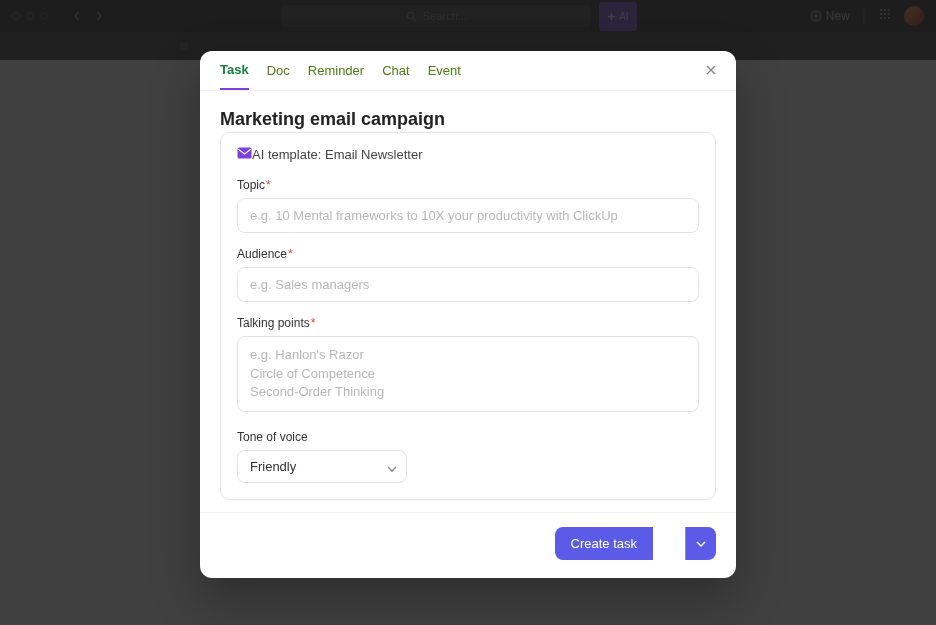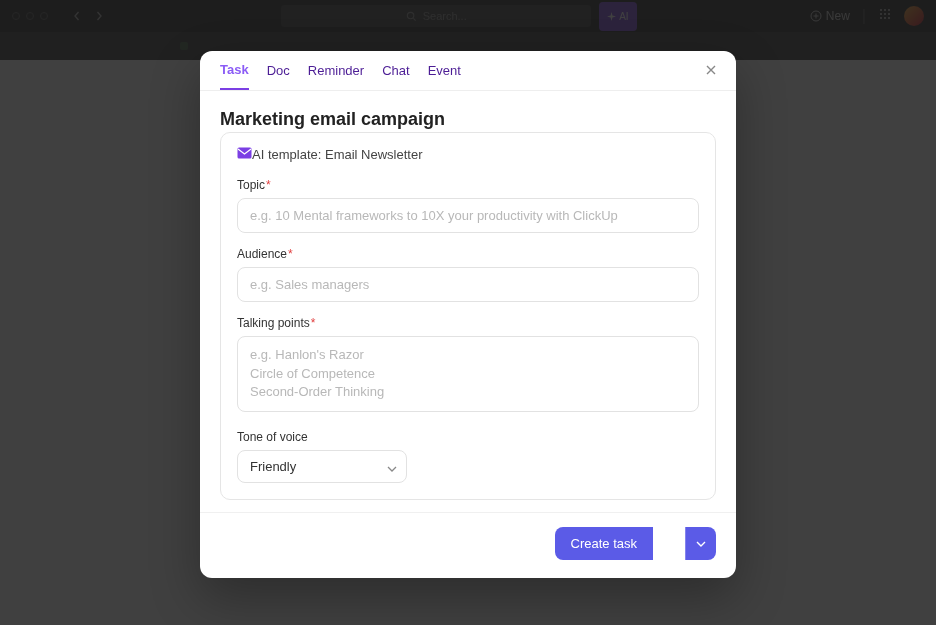--- a/index.html
+++ b/index.html
@@ -21,22 +21,22 @@
     
     .underbar { height: 28px; background: #2a2a2a; display: flex; align-items: center; padding: 0 180px; }
     .breadcrumb-faint { color: #444; font-size: 12px; display: flex; align-items: center; gap: 4px; }
     .breadcrumb-dot { width: 8px; height: 8px; background: #3a5a3a; border-radius: 2px; }
     
     .overlay { position: absolute; top: 0; left: 0; right: 0; bottom: 0; background: rgba(30,30,30,0.85); display: flex; align-items: center; justify-content: center; padding-top: 4px; }
     
     .modal { width: 536px; background: #fff; border-radius: 12px; box-shadow: 0 20px 50px rgba(0,0,0,0.3); overflow: hidden; }
     
     .modal-tabs { display: flex; align-items: center; padding: 0 20px; border-bottom: 1px solid #eee; height: 40px; position: relative; }
-    .tab { padding: 0 0; margin-right: 18px; font-size: 13px; color: #4c1d95; cursor: pointer; height: 100%; display: flex; align-items: center; }
-    .tab.active { color: #8b5cf6; font-weight: 600; border-bottom: 2px solid #7b3fe4; margin-bottom: -1px; }
+    .tab { padding: 0 0; margin-right: 18px; font-size: 13px; color: #4d7c0f; cursor: pointer; height: 100%; display: flex; align-items: center; }
+    .tab.active { color: #15803d; font-weight: 600; border-bottom: 2px solid #7b3fe4; margin-bottom: -1px; }
     .close-btn { position: absolute; right: 18px; top: 12px; color: #888; cursor: pointer; font-size: 16px; }
     
     .modal-body { padding: 18px 20px 12px; }
     .modal-title { font-size: 18px; font-weight: 600; color: #222; margin-bottom: 2px; }
     
     .card { border: 1px solid #e5e5e5; border-radius: 10px; padding: 14px 16px 16px; }
     .template-header { display: flex; align-items: center; gap: 0; font-size: 13px; color: #444; font-weight: 500; margin-bottom: 16px; }
     .mail-icon { color: #7b3fe4; }
     
     .field { margin-bottom: 14px; }

